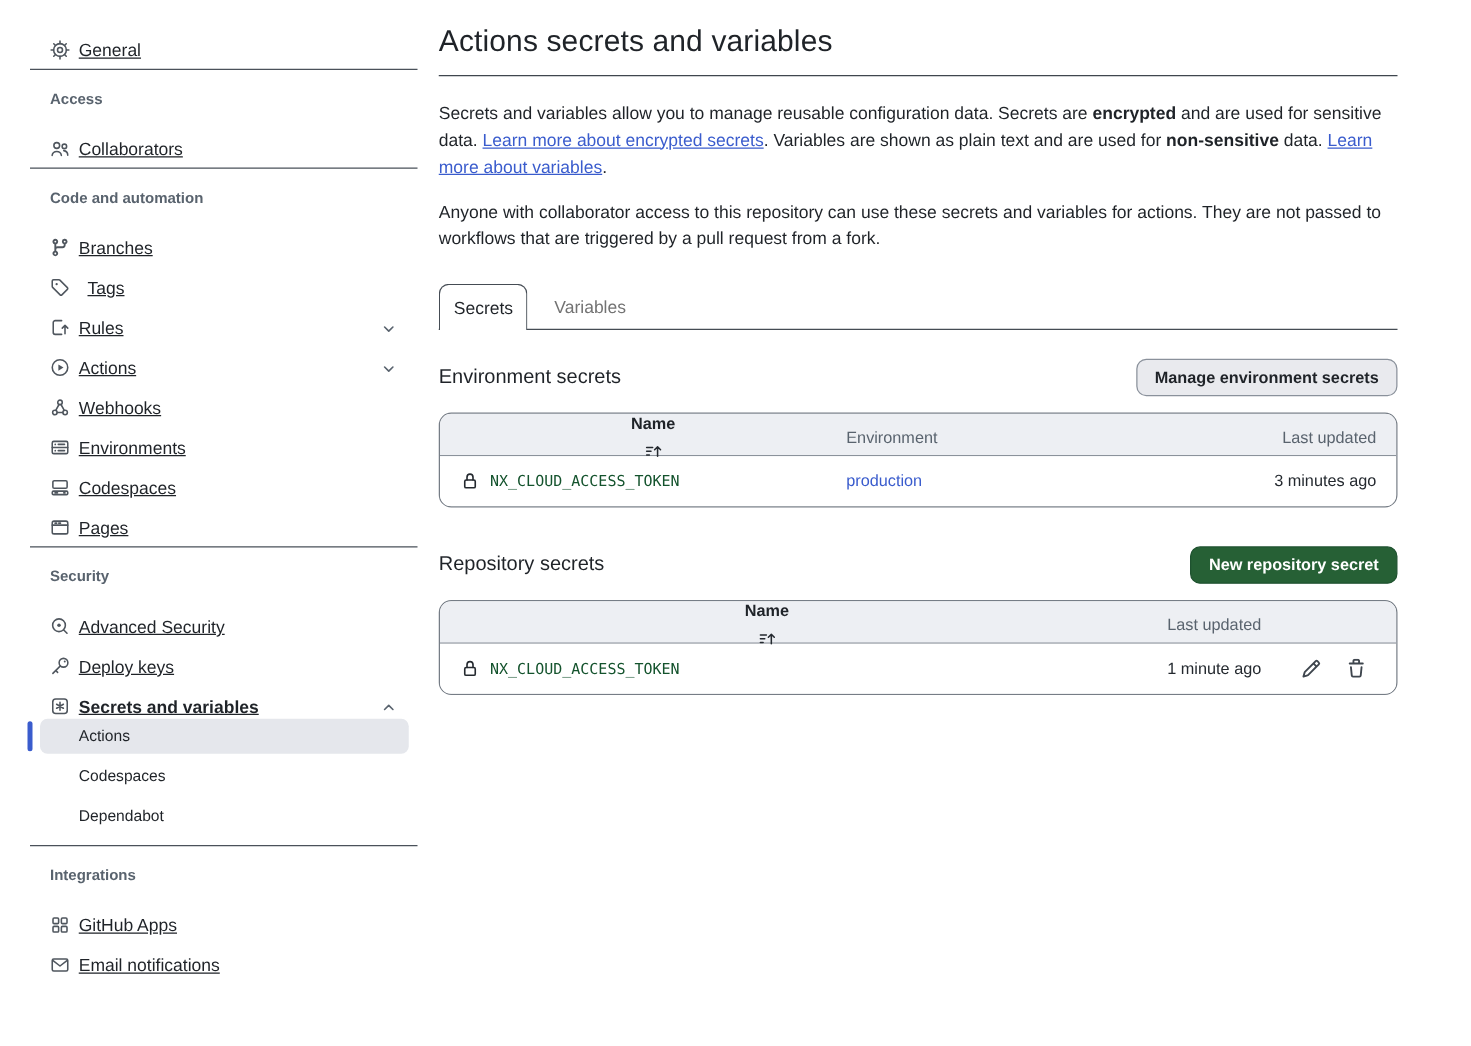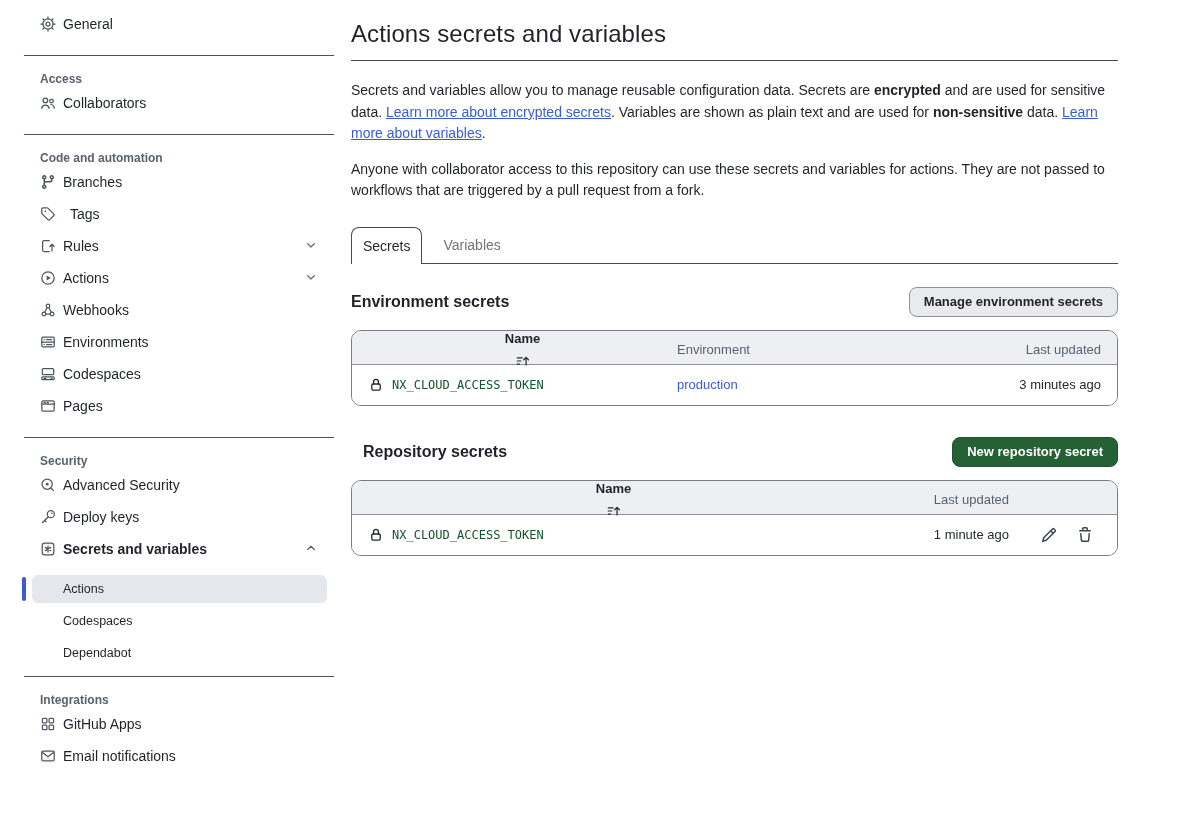--- a/index.html
+++ b/index.html
@@ -6,21 +6,21 @@
   body{
     width:1177px;height:837px;position:relative;overflow:hidden;background:#fff;
     font-family:"Liberation Sans","DejaVu Sans",sans-serif;color:#1f2328;font-size:14px;
   }
   svg{display:block;flex:none;}
   .stroke-ic{stroke:#4f565e;fill:none;stroke-width:1.25;stroke-linecap:round;stroke-linejoin:round;}
   .fill-ic{fill:#4f565e;}
 
   
   .sidebar{position:absolute;left:24px;top:0;width:310px;padding-top:16px;}
-  .side-item{height:32px;display:flex;align-items:flex-start;gap:7px;padding-left:16px;cursor:pointer;}
+  .side-item{height:32px;display:flex;align-items:flex-end;gap:7px;padding-left:16px;cursor:pointer;text-decoration:underline;}
   .side-item .lbl{font-size:14px;color:#1f2328;}
   .side-item.bold .lbl{font-weight:700;}
   .side-item .chev{margin-left:auto;margin-right:16px;}
   .side-divider{border-top:1px solid #4a515a;margin-top:7px;}
   .side-label{font-size:12px;font-weight:700;color:#59636e;padding-left:16px;margin:16px 0 9px;}
   .side-subitem{height:32px;display:flex;align-items:center;position:relative;}
   .sub-pill{margin-left:8px;width:295px;height:28px;border-radius:6px;display:flex;align-items:center;padding-left:31px;font-size:12.5px;color:#1f2328;box-sizing:border-box;cursor:pointer;}
   .side-subitem.selected .sub-pill{background:var(--selected_nav_bg,#e5e7ec);}
   .side-subitem.selected::before{content:'';position:absolute;left:-2px;top:4px;width:4px;height:24px;border-radius:2px;background:var(--accent_link,#3a5ccd);}
 
@@ -33,21 +33,21 @@
   .rich-link, a.cell-link{color:var(--accent_link,#3a5ccd);text-decoration:underline;cursor:pointer;}
   a.cell-link{text-decoration:none;}
   strong{font-weight:700;}
 
   .tabs{margin-top:24px;border-bottom:1px solid #454c54;display:flex;align-items:flex-end;height:37px;}
   .tab{display:flex;align-items:center;font-size:14px;cursor:pointer;}
   .tab.active{border:1px solid #454c54;border-bottom:none;background:#fff;height:36px;border-radius:8px 8px 0 0;margin-bottom:-1px;padding:0 11px;color:#1f2328;}
   .tab.inactive{height:36px;padding:0 21px;color:#737373;}
 
   .section-head{display:flex;justify-content:space-between;align-items:center;margin-top:22px;height:32px;}
-  .section-head h2{font-size:16px;font-weight:700;margin:0;}
+  .section-head h2{font-size:16px;font-weight:400;margin:0;}
   .btn{height:30px;border-radius:8px;font-size:13px;font-weight:700;display:flex;align-items:center;padding:0 14px;cursor:pointer;box-sizing:border-box;font-family:inherit;}
   .btn-gray{background:#e9eaee;border:1px solid #8a919b;color:#1f2328;}
   .btn-green{background:var(--primary_button,#266035);border:1px solid #1f5230;color:#fff;}
 
   .table{border:1px solid #767d86;border-radius:10px;margin-top:12px;overflow:hidden;background:#fff;}
   .t-head{background:var(--table_header_bg,#edeff3);height:33px;border-bottom:1px solid #8b929b;}
   .t-row{height:40px;background:#fff;}
   .env-grid{display:grid;grid-template-columns:325px 1fr 200px;align-items:center;}
   .repo-grid{display:grid;grid-template-columns:1fr 150px 108px;align-items:center;}
   .cell-first{padding-left:16px;display:flex;align-items:center;gap:8px;}
@@ -268,21 +268,21 @@
           </svg>
         <span class="mono">NX_CLOUD_ACCESS_TOKEN</span>
       </div>
       <div class="td">
         <a class="cell-link" href="#">production</a>
       </div>
       <div class="td cell-right">3 minutes ago</div>
     </div>
   </div>
 
-  <div class="section-head" style="margin-top:30px;margin-left:12px;">
+  <div class="section-head" style="margin-top:30px;">
     <h2>Repository secrets</h2>
     <button class="btn btn-green">New repository secret</button>
   </div>
 
   <div class="table">
     <div class="t-head repo-grid">
       <div class="th name cell-first">
         <span>Name</span>
         <svg width="14" height="14" viewBox="0 0 16 16">
             <path d="M1.5 4.5h5.5M1.5 8h4M1.5 11.5h2.5M11.5 12.5V4M8.8 6.6 11.5 3.9l2.7 2.7" fill="none" stroke="#24292f" stroke-width="1.4" stroke-linecap="round" stroke-linejoin="round"></path>

